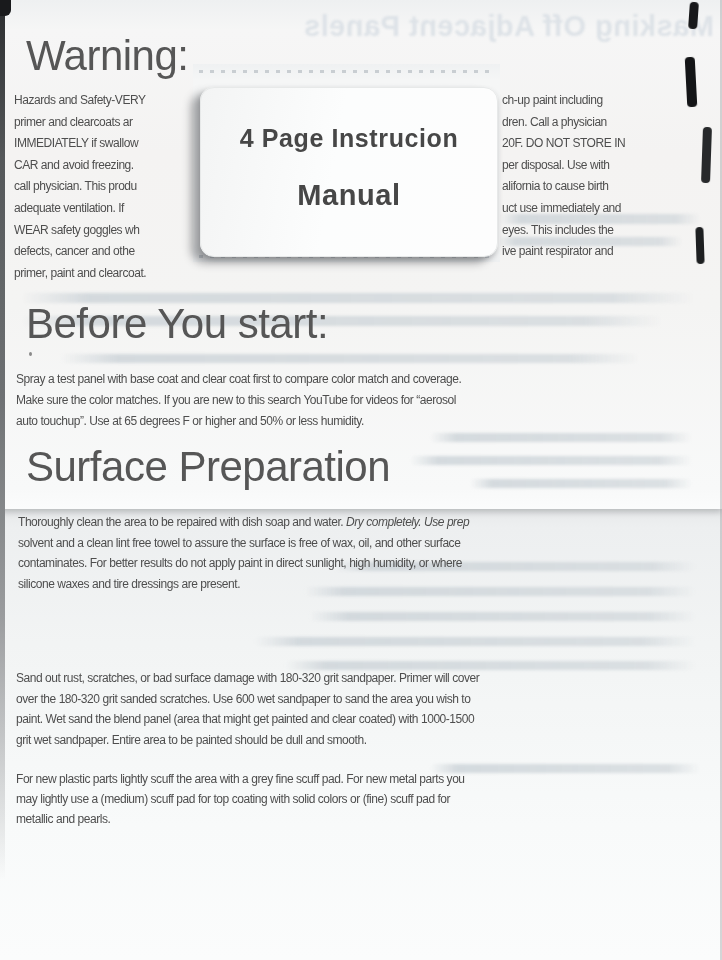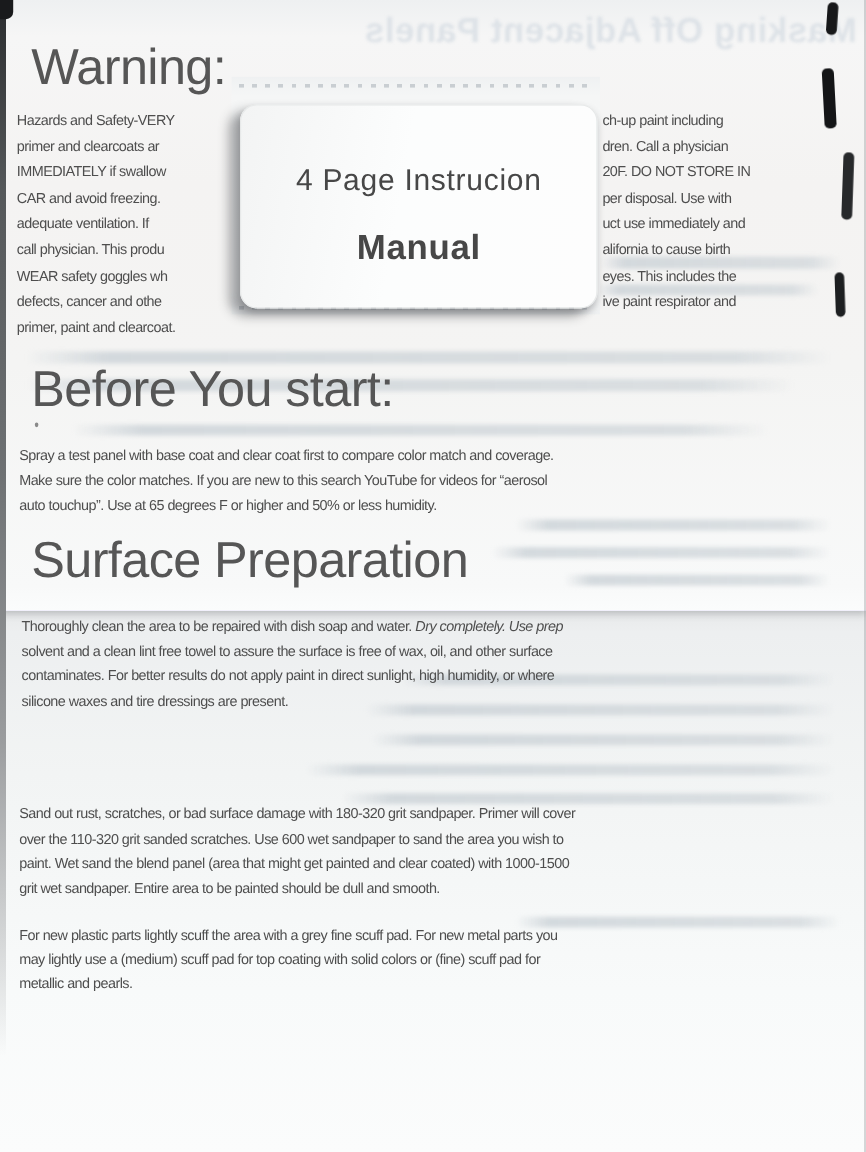--- a/index.html
+++ b/index.html
@@ -52,21 +52,21 @@
     background:repeating-linear-gradient(90deg,#c9ced2 0 4px,transparent 4px 11px);}
   .perf.top{top:6px;}
   .perf.bottom{bottom:4px;}
   .sticker{
     position:absolute;left:200px;top:87px;width:296px;height:168px;z-index:6;
     background:linear-gradient(100deg,#f3f4f4 0,#fcfdfd 45%,#fdfdfd 100%);
     border:1px solid #e7e9e9;border-radius:14px;
     box-shadow:-9px 6px 9px rgba(55,58,62,.42),0 3px 5px rgba(70,73,76,.25);
     text-align:center;
   }
-  .sticker .s1{margin-top:48px;font-size:25px;font-weight:400;color:#474747;letter-spacing:.6px;}
+  .sticker .s1{margin-top:36px;font-size:25px;font-weight:700;color:#474747;letter-spacing:.6px;}
   .sticker .s2{margin-top:26px;font-size:29px;font-weight:700;color:#474747;letter-spacing:.6px;}
   
   .edge-left{position:absolute;left:0;top:0;width:5px;height:880px;z-index:7;
     background:linear-gradient(180deg,#2a2c2e 0,#55585a 18%,#6e7173 45%,#9a9c9e 70%,rgba(170,172,174,0) 100%);}
   .corner-tl{position:absolute;left:0;top:0;width:11px;height:16px;background:#191a1c;z-index:8;border-bottom-right-radius:6px;}
   .dash{position:absolute;z-index:7;border-radius:4px;filter:blur(.4px);}
   .d1{left:689px;top:2px;width:9px;height:27px;background:#17181a;transform:rotate(4deg);}
   .d2{left:686px;top:57px;width:10px;height:50px;background:#141517;transform:rotate(-3deg);}
   .d3{left:702px;top:127px;width:9px;height:56px;background:#27292b;transform:rotate(2deg);}
   .d4{left:696px;top:227px;width:8px;height:37px;background:#1d1f21;transform:rotate(-2deg);}
@@ -97,22 +97,22 @@
   <div class="smudge" style="left:285px;top:661px;width:410px;height:9px"></div>
   <div class="smudge" style="left:430px;top:764px;width:270px;height:9px"></div>
 
   <h1 class="h" style="top:32px">Warning:</h1>
 
   <div class="para warning-para" style="left:14px;top:90px;width:692px">
     <div class="ln"><span>Hazards and Safety-VERY</span><span class="wr">ch-up paint including</span></div>
     <div class="ln"><span>primer and clearcoats ar</span><span class="wr">dren. Call a physician</span></div>
     <div class="ln"><span>IMMEDIATELY if swallow</span><span class="wr">20F. DO NOT STORE IN</span></div>
     <div class="ln"><span>CAR and avoid freezing.</span><span class="wr">per disposal. Use with</span></div>
+    <div class="ln"><span>call physician. This produ</span><span class="wr">alifornia to cause birth</span></div>
     <div class="ln"><span>adequate ventilation. If</span><span class="wr">uct use immediately and</span></div>
-    <div class="ln"><span>call physician. This produ</span><span class="wr">alifornia to cause birth</span></div>
     <div class="ln"><span>WEAR safety goggles wh</span><span class="wr">eyes. This includes the</span></div>
     <div class="ln"><span>defects, cancer and othe</span><span class="wr">ive paint respirator and</span></div>
     <div class="ln"><span>primer, paint and clearcoat.</span><span class="wr"></span></div>
   </div>
 
   <div class="receipt-strip">
     <div class="perf top"></div>
     <div class="perf bottom"></div>
   </div>
   <div class="sticker">
@@ -131,21 +131,21 @@
   <h1 class="h" style="top:443px">Surface Preparation</h1>
   <div class="para" style="left:18px;top:512px;width:690px">
     <div class="ln"><span>Thoroughly clean the area to be repaired with dish soap and water.  </span><span class="it">Dry completely. Use prep</span></div>
     <div class="ln">solvent and a clean lint free towel to assure the surface is free of wax, oil, and other surface</div>
     <div class="ln">contaminates. For better results do not apply paint in direct sunlight, high humidity, or where</div>
     <div class="ln">silicone waxes and tire dressings are present.</div>
   </div>
 
   <div class="para" style="left:16px;top:668px;width:692px">
     <div class="ln">Sand out rust, scratches, or bad surface damage with 180-320 grit sandpaper. Primer will cover</div>
-    <div class="ln">over the 110-320 grit sanded scratches. Use 600 wet sandpaper to sand the area you wish to</div>
+    <div class="ln">over the 180-320 grit sanded scratches. Use 600 wet sandpaper to sand the area you wish to</div>
     <div class="ln">paint. Wet sand the blend panel (area that might get painted and clear coated) with 1000-1500</div>
     <div class="ln">grit wet sandpaper. Entire area to be painted should be dull and smooth.</div>
   </div>
   <div class="para" style="left:16px;top:769px;width:692px">
     <div class="ln" style="height:20px;line-height:20px">For new plastic parts lightly scuff the area with a grey fine scuff pad. For new metal parts you</div>
     <div class="ln" style="height:20px;line-height:20px">may lightly use a (medium) scuff pad for top coating with solid colors or (fine) scuff pad for</div>
     <div class="ln" style="height:20px;line-height:20px">metallic and pearls.</div>
   </div>
 
   <div class="edge-left"></div>

